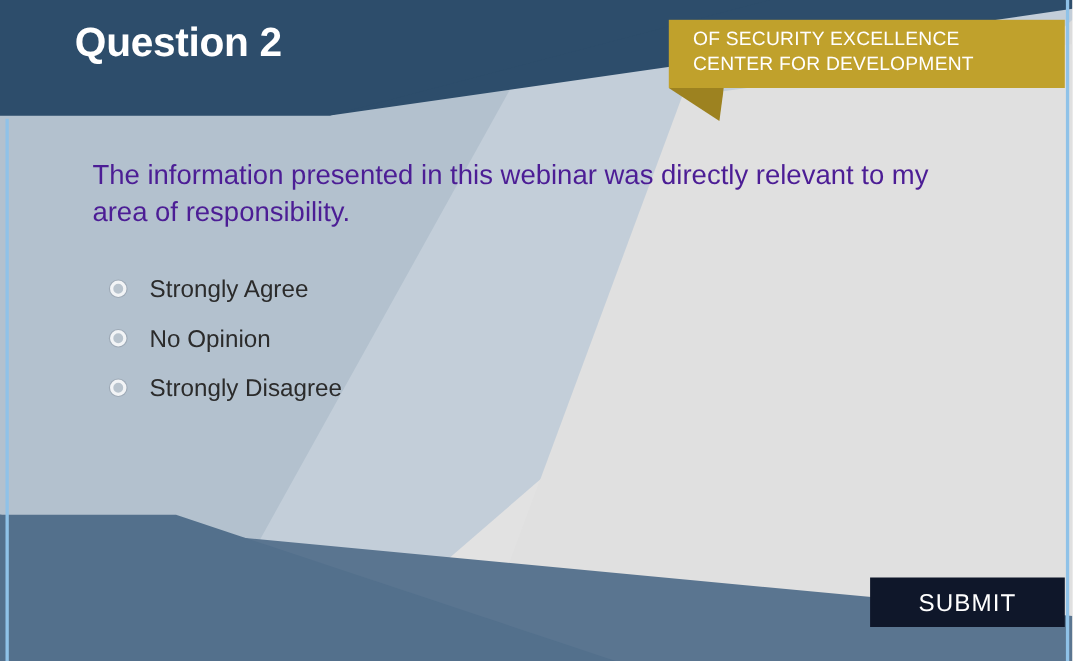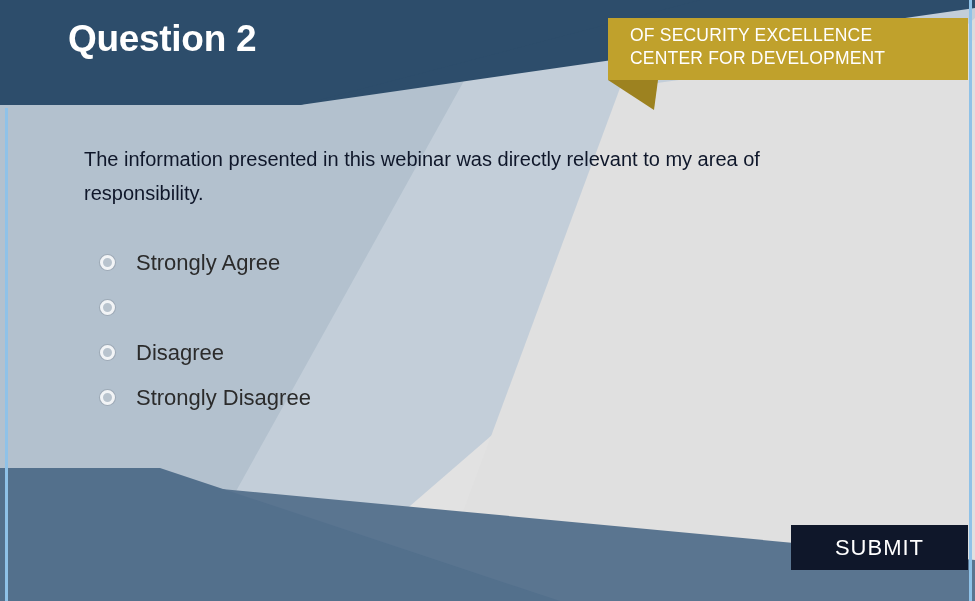--- a/index.html
+++ b/index.html
@@ -52,23 +52,23 @@
     position:absolute;
     left:608px;top:80px;
     width:50px;height:30px;
   }
 
   
   .prompt{
     position:absolute;
     left:84px;top:142px;
     width:770px;
-    font-size:20px;
+    font-size:25px;
     line-height:34px;
-    color:#0f172a;
+    color:#4c1d95;
   }
 
   
   .options{
     position:absolute;
     left:100px;top:240px;
     width:460px;
   }
   .option{
     display:flex;
@@ -156,24 +156,21 @@
 
   <div class="prompt">The information presented in this webinar was directly relevant to my area of responsibility.</div>
 
   <div class="options">
     <div class="option">
       <span class="radio"></span>
       <span class="option-label">Strongly Agree</span>
     </div>
     <div class="option">
       <span class="radio"></span>
-    </div>
-    <div class="option">
-      <span class="radio"></span>
-      <span class="option-label">Disagree</span>
+      <span class="option-label">No Opinion</span>
     </div>
     <div class="option">
       <span class="radio"></span>
       <span class="option-label">Strongly Disagree</span>
     </div>
   </div>
 
   <button class="submit">SUBMIT</button>
 
 </div>

